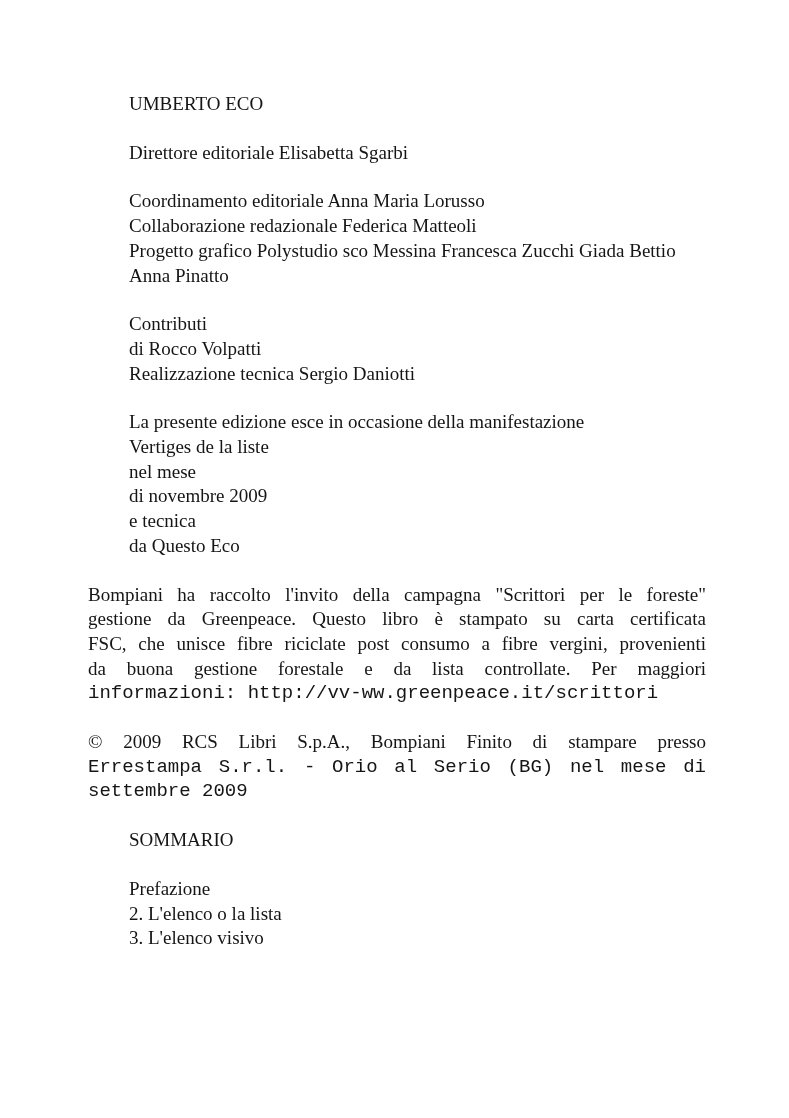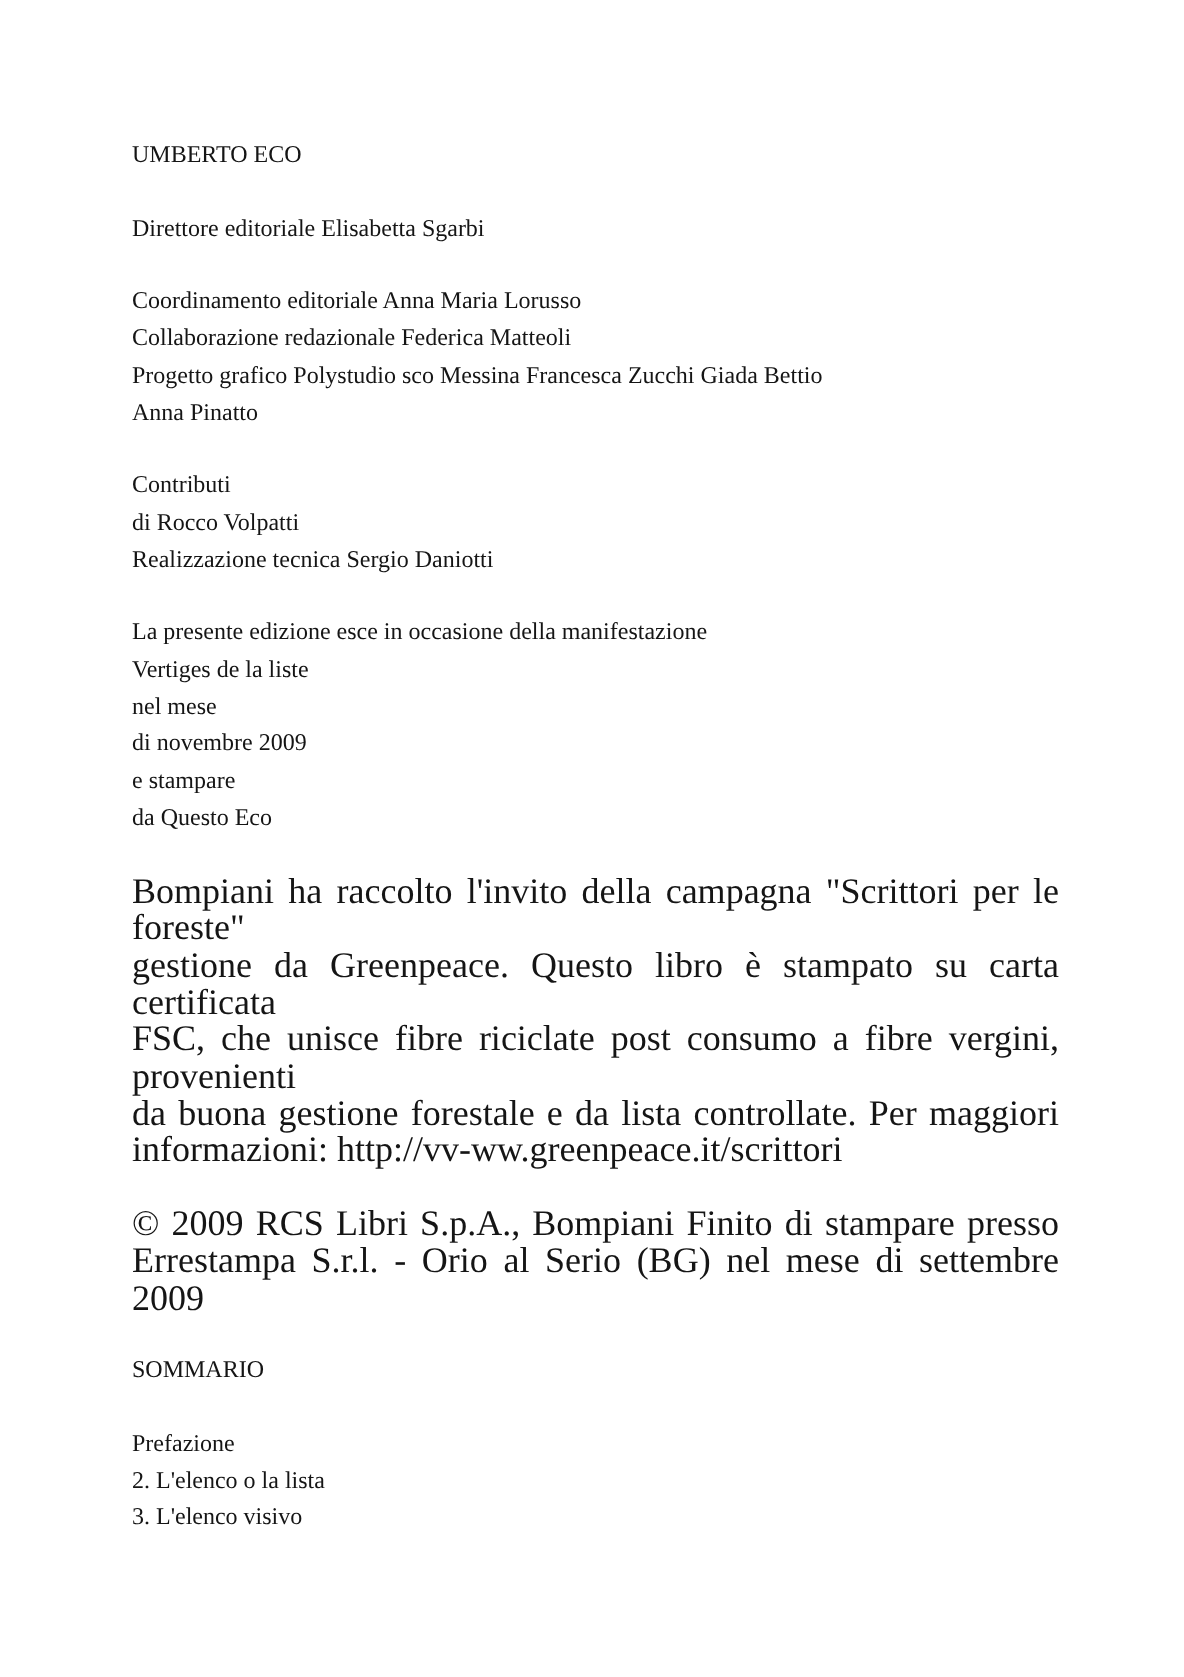--- a/index.html
+++ b/index.html
@@ -26,40 +26,42 @@
     width: 618px;
   }
   .block {
     margin: 0 0 24px 0;
   }
   .block:last-child {
     margin-bottom: 0;
   }
   .line {
     display: block;
-    font-size: 16px;
+    font-size: 19px;
     line-height: 24.7px;
     white-space: pre-wrap;
+    margin-left: 41px;
   }
   .para {
-    font-size: 24px;
+    font-size: 19px;
     line-height: 24.7px;
     text-align: justify;
     text-justify: inter-word;
     margin: 0 0 24px 0;
     hyphens: none;
   }
   
   .para > .jline {
     display: block;
     text-align: justify;
     text-align-last: justify;
   }
   .para > .jline.last {
     text-align-last: left;
+    font-family: Liberation Mono, monospace;
   }
 </style>
 </head>
 <body style="color: rgb(21, 21, 21);">
 
 <div class="page" style="background: rgb(255, 255, 255);">
   <div class="content">
 
     <div class="block">
       <span class="line">UMBERTO ECO</span>
@@ -80,21 +82,21 @@
       <span class="line">Contributi</span>
       <span class="line">di Rocco Volpatti</span>
       <span class="line">Realizzazione tecnica Sergio Daniotti</span>
     </div>
 
     <div class="block">
       <span class="line">La presente edizione esce in occasione della manifestazione</span>
       <span class="line">Vertiges de la liste</span>
       <span class="line">nel mese</span>
       <span class="line">di novembre 2009</span>
-      <span class="line">e stampare</span>
+      <span class="line">e tecnica</span>
       <span class="line">da Questo Eco</span>
     </div>
 
     <div class="para">
       <span class="jline">Bompiani ha raccolto l'invito della campagna "Scrittori per le foreste"</span>
       <span class="jline">gestione da Greenpeace. Questo libro è stampato su carta certificata</span>
       <span class="jline">FSC, che unisce fibre riciclate post consumo a fibre vergini, provenienti</span>
       <span class="jline">da buona gestione forestale e da lista controllate. Per maggiori</span>
       <span class="jline last">informazioni: http://vv-ww.greenpeace.it/scrittori</span>
     </div>

